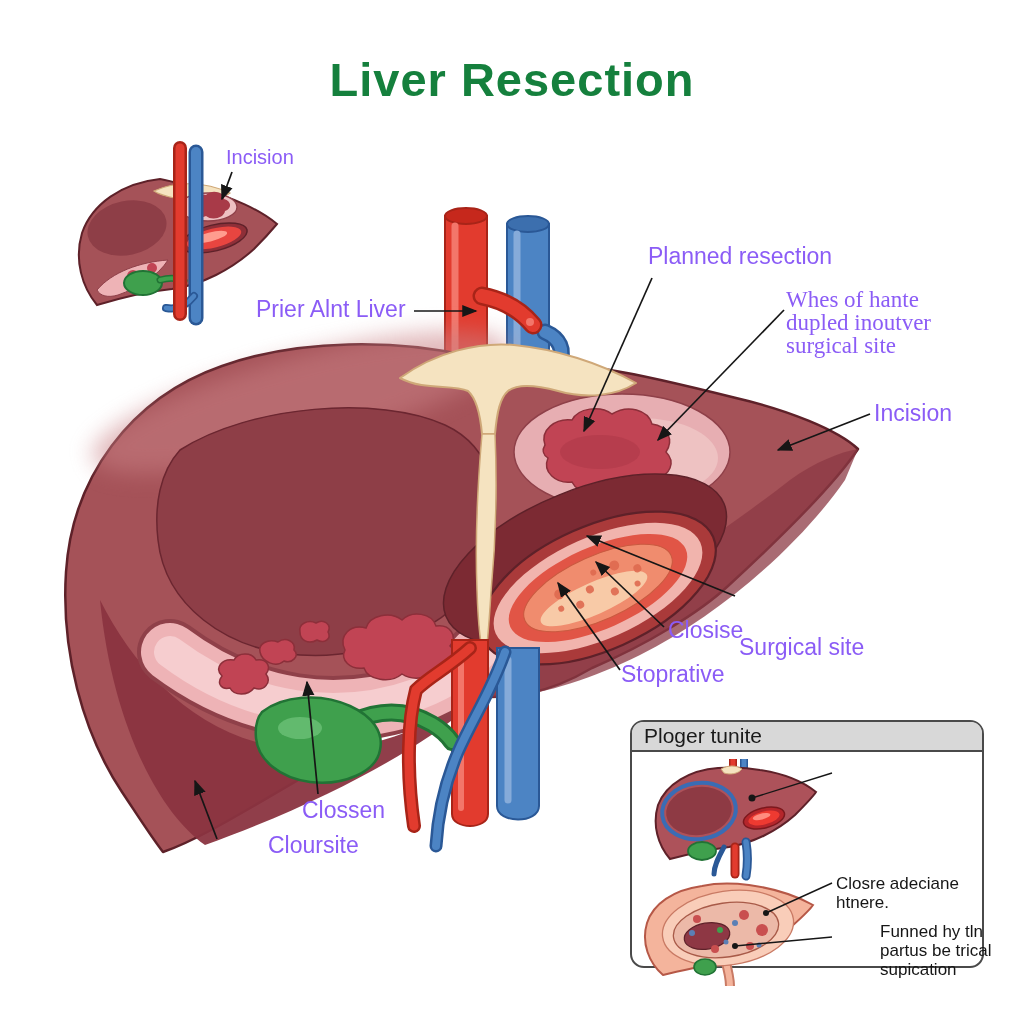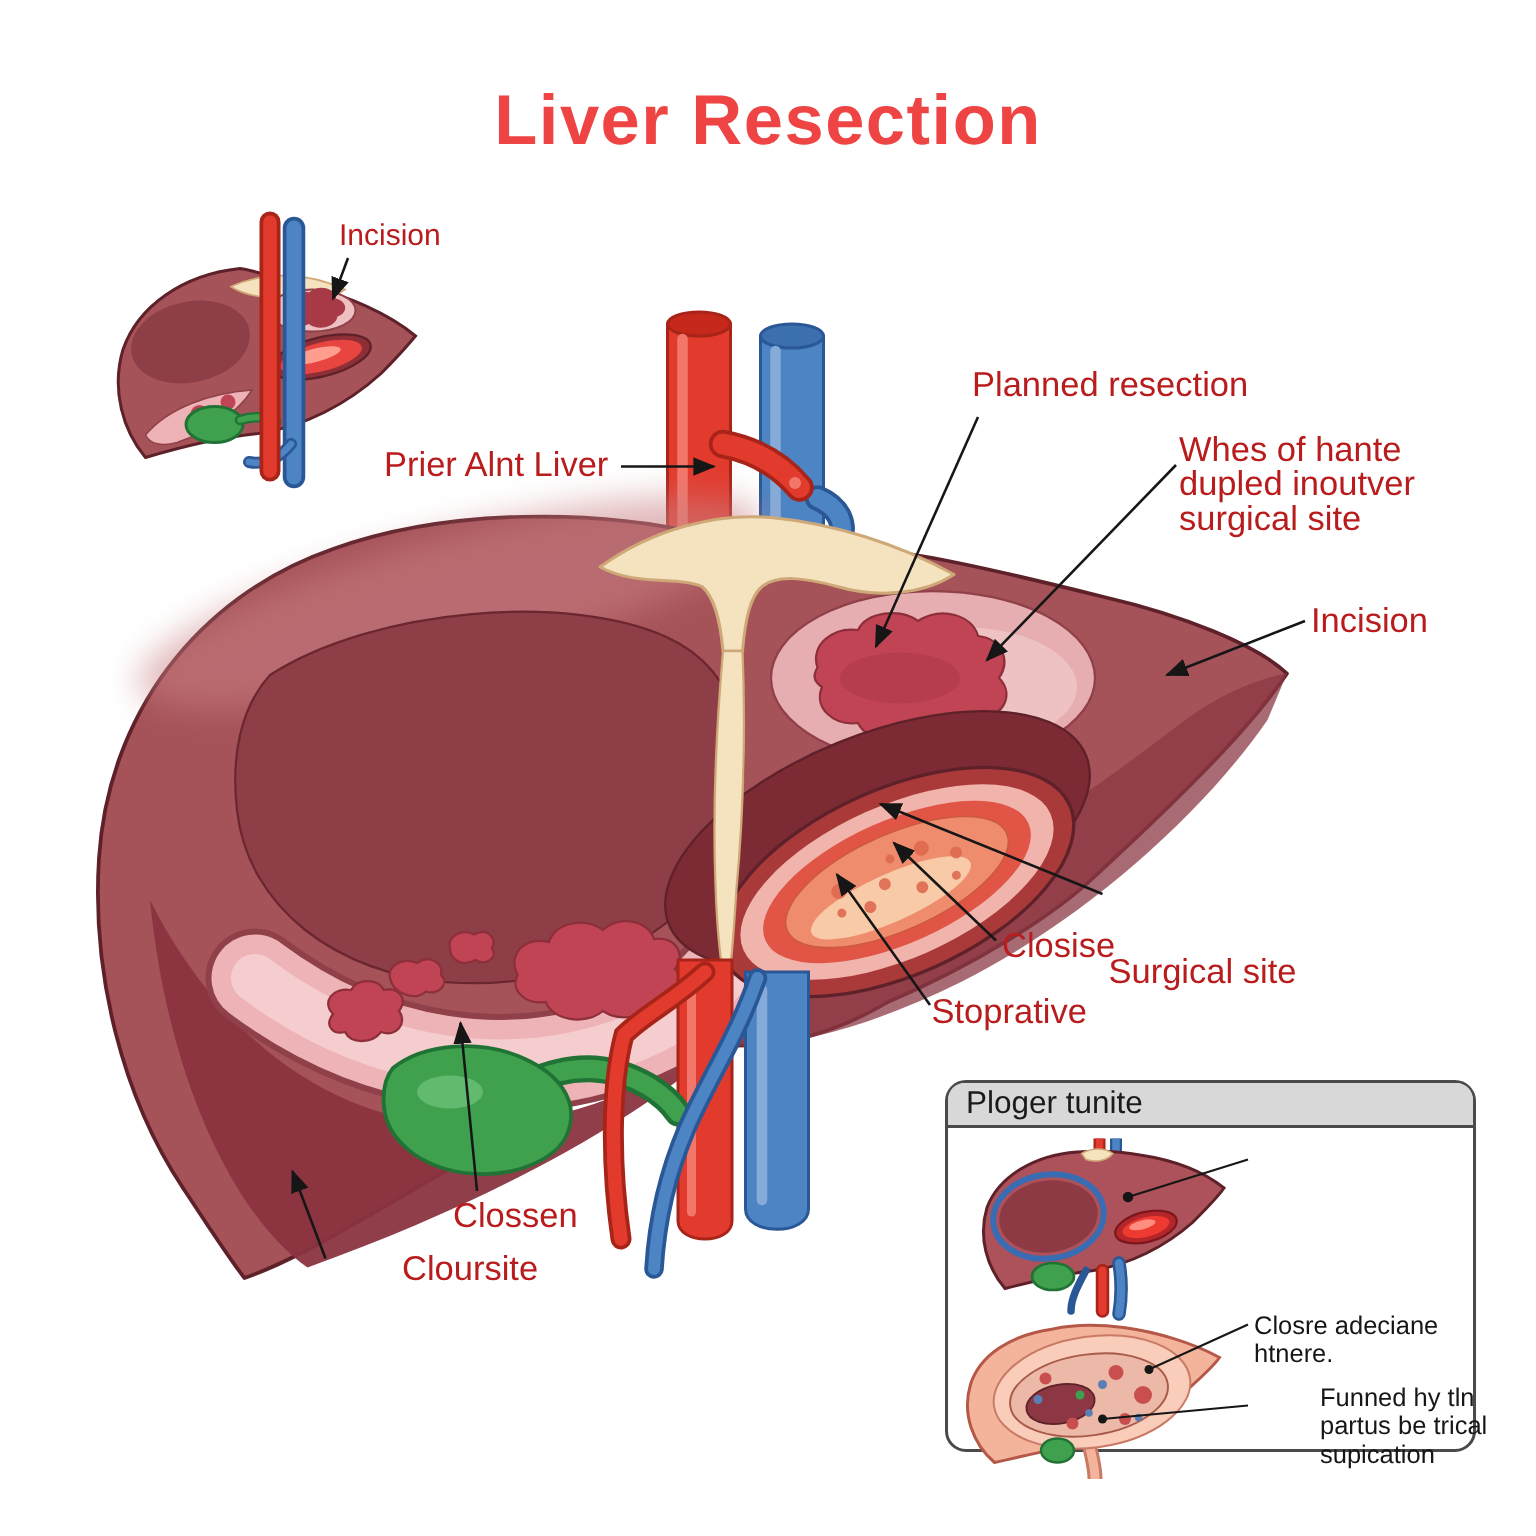--- a/index.html
+++ b/index.html
@@ -1,23 +1,23 @@
 <!DOCTYPE html>
 <html><head>
 <meta charset="utf-8">
 <style>
   html,body{margin:0;padding:0;background:#ffffff;}
   .stage{position:relative;width:1024px;height:1024px;background:#ffffff;overflow:hidden;
          font-family:"Liberation Sans","DejaVu Sans",sans-serif;color:#1a1a1a;}
   .title{position:absolute;left:0;right:0;top:52px;text-align:center;
-         font-size:47px;font-weight:bold;letter-spacing:1px;color:#ef4444;}
+         font-size:47px;font-weight:bold;letter-spacing:1px;color:#15803d;}
   .art{position:absolute;left:0;top:0;width:1024px;height:1024px;}
-  .lbl{position:absolute;font-size:23px;line-height:23px;color:#b91c1c;white-space:nowrap;}
+  .lbl{position:absolute;font-size:23px;line-height:23px;color:#8b5cf6;white-space:nowrap;}
   .lbl.small{font-size:20px;}
-  .lbl.wrap{white-space:normal;line-height:23px;}
+  .lbl.wrap{white-space:normal;line-height:23px;font-family:Liberation Serif, serif;}
   .inset{position:absolute;left:630px;top:720px;width:354px;height:248px;
          background:#ffffff;border:2.5px solid #4a4a4a;border-radius:14px;box-sizing:border-box;}
   .inset-header{position:absolute;left:0;top:0;right:0;height:28px;background:#d8d8d8;
                 border-bottom:2px solid #4a4a4a;border-radius:11px 11px 0 0;
                 font-size:21px;line-height:27px;padding-left:12px;color:#1a1a1a;}
   .inset-art{position:absolute;left:0;top:30px;width:349px;height:234px;}
   .inset-item{position:absolute;width:132px;font-size:17px;line-height:19px;color:#161616;}
 </style>
 </head>
 <body>

